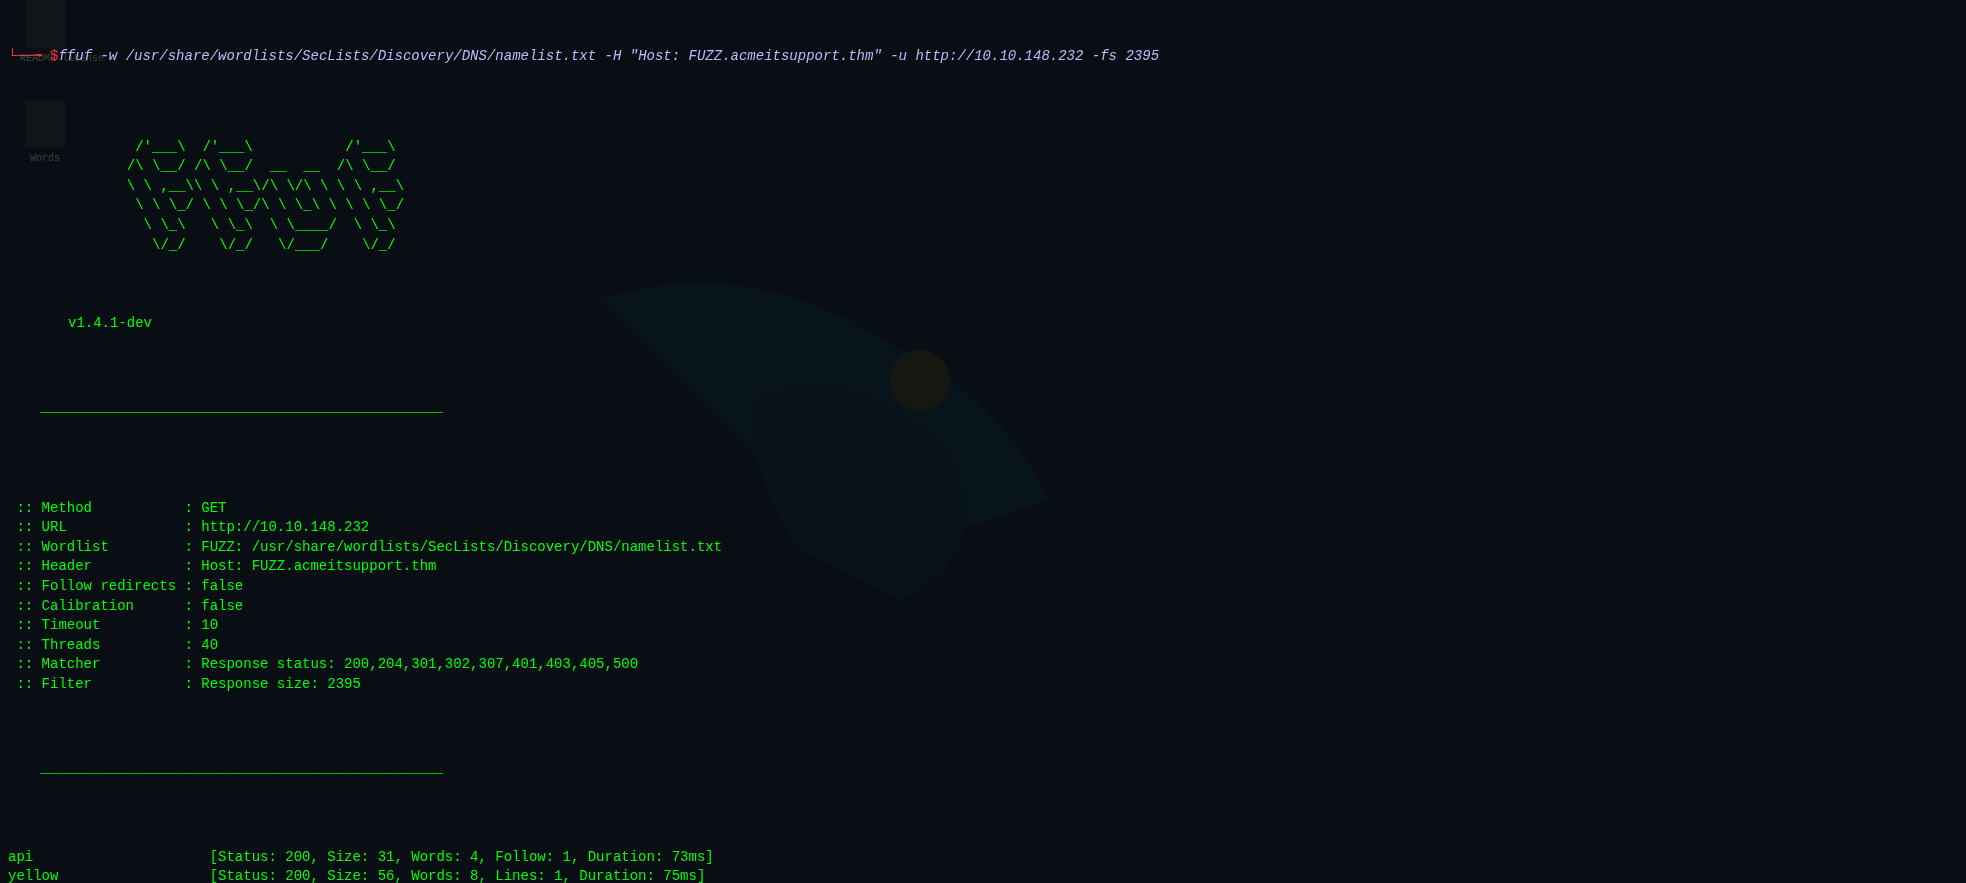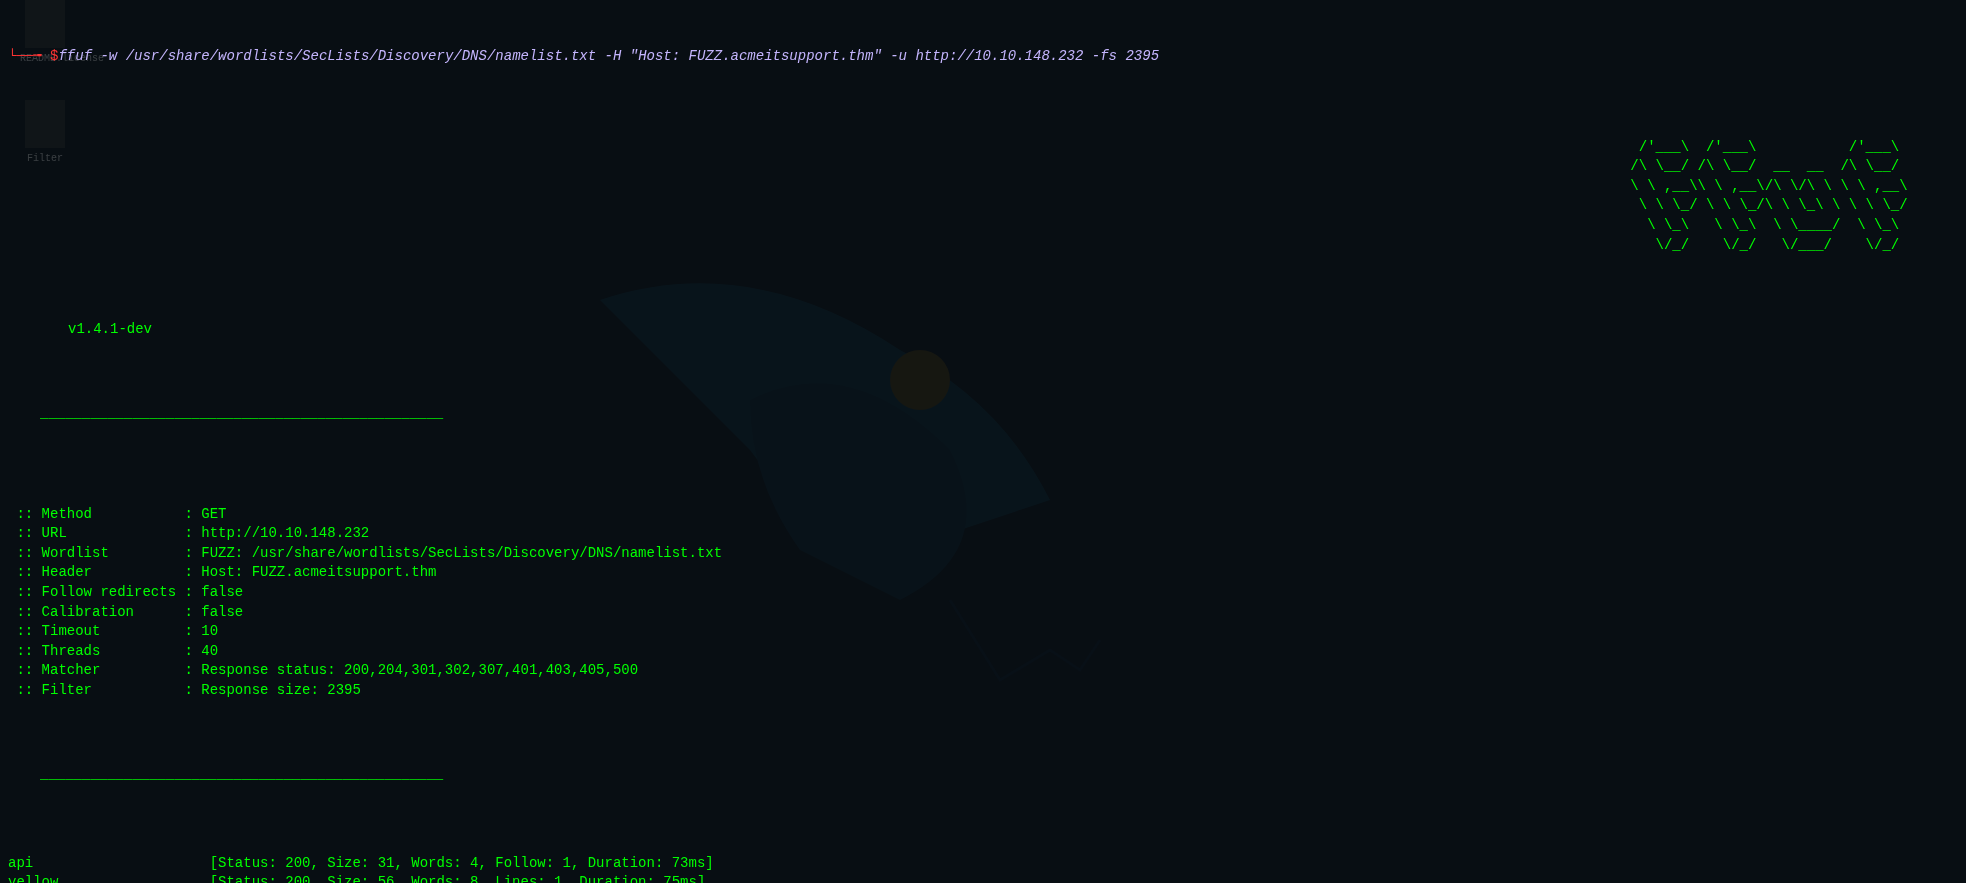--- a/index.html
+++ b/index.html
@@ -62,26 +62,24 @@
       align-items: baseline;
     }
     .cmd {
       color: #c4b5fd;
       font-style: italic;
     }
     .ascii-art {
       color: #00ff00;
       margin-top: 12px;
       margin-left: 60px;
-      text-align: right;
     }
     .version {
       color: #00ff00;
       margin-left: 60px;
-      margin-top: 6px;
     }
     .divider {
       color: #00ff00;
       margin-top: 6px;
       margin-left: 32px;
     }
     .config-block {
       color: #00ff00;
       margin-top: 22px;
     }
@@ -100,21 +98,21 @@
 </head>
 <body>
 
 <div class="desktop-icons">
   <div class="desktop-icon">
     <div class="icon-img"></div>
     <div class="icon-label">README.license</div>
   </div>
   <div class="desktop-icon">
     <div class="icon-img"></div>
-    <div class="icon-label">Filter</div>
+    <div class="icon-label">Words</div>
   </div>
 </div>
 
 <svg class="bg-parrot" viewBox="0 0 900 500">
   <path d="M 200 100 Q 350 50 500 150 Q 600 200 650 300 L 500 350 Q 400 320 350 250 Q 280 180 200 100 Z" fill="#0a6a8a"></path>
   <path d="M 350 200 Q 450 150 550 250 Q 600 350 500 400 L 400 350 Q 350 280 350 200 Z" fill="#0a4a6a"></path>
   <circle cx="520" cy="180" r="30" fill="#cc8800"></circle>
   <path d="M 550 400 L 600 480 L 650 450 L 680 470 L 700 440" stroke="#0a2a4a" stroke-width="3" fill="none"></path>
 </svg>
 

